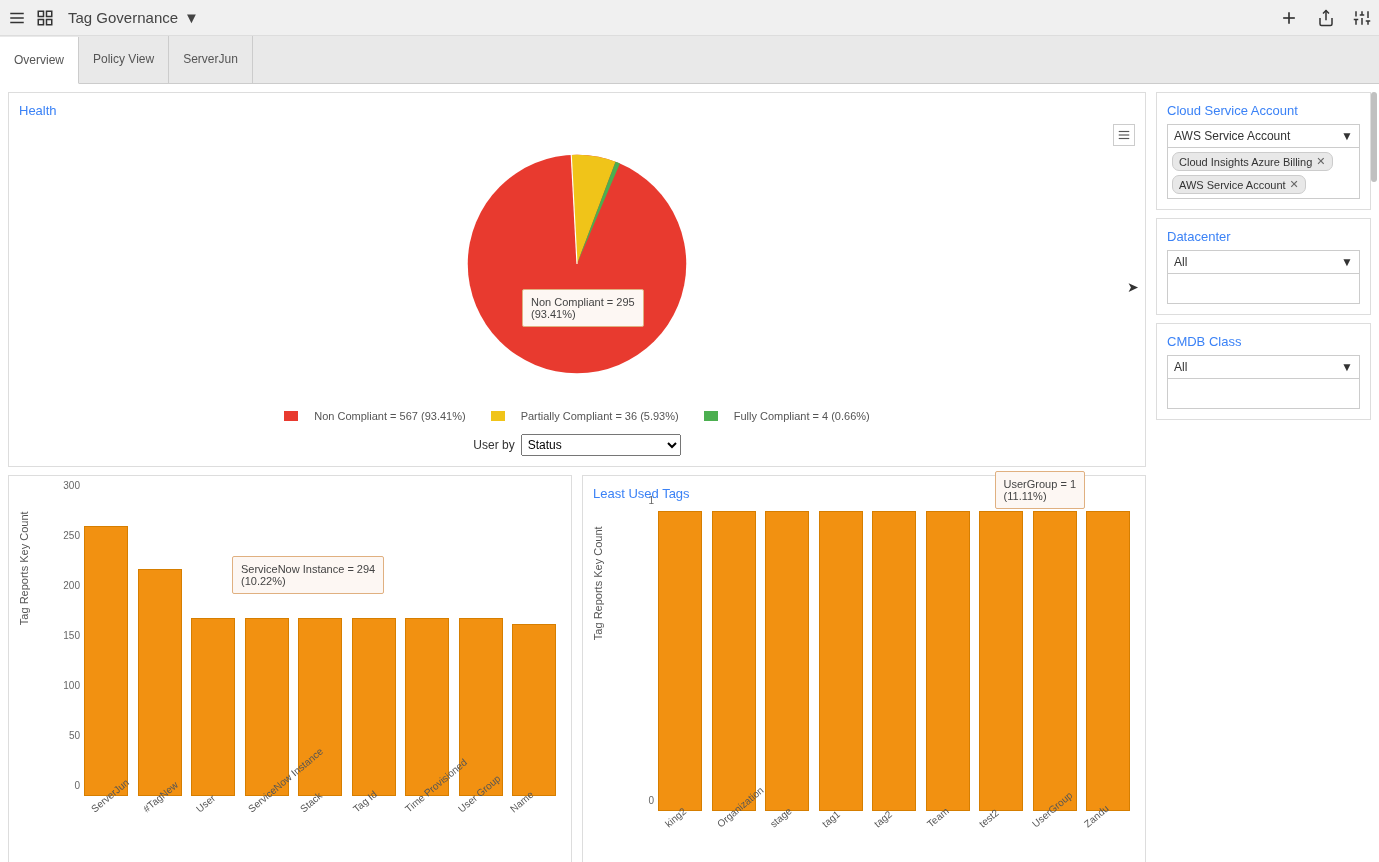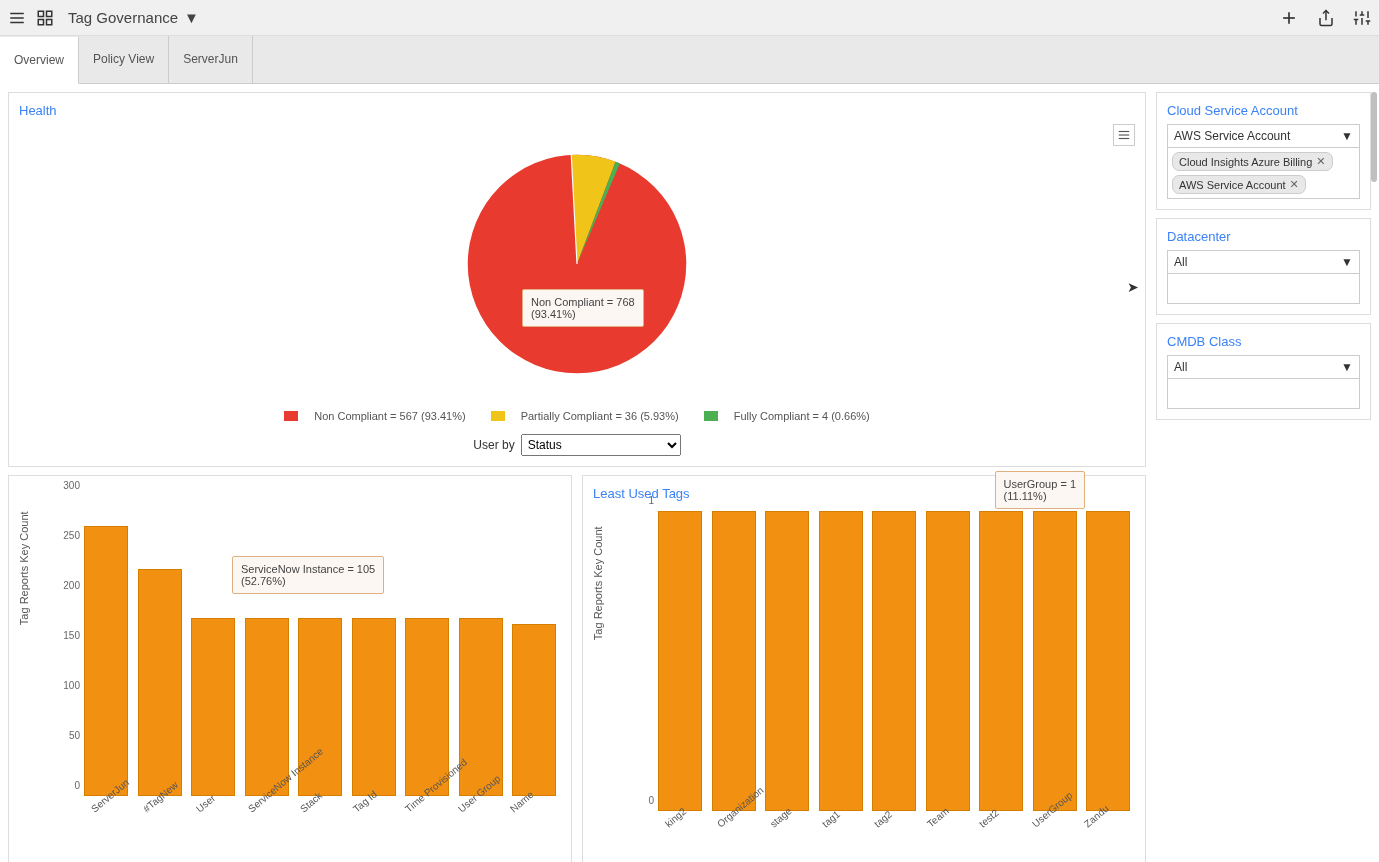--- a/index.html
+++ b/index.html
@@ -163,21 +163,21 @@
 
             <circle cx="100" cy="100" r="95" fill="#e83a2f"></circle>
 
             <path d="M 100 100 L 95 5.13 A 95 95 0 0 1 133.5 11.1 Z" fill="#f0c419"></path>
 
             <path d="M 100 100 L 133.5 11.1 A 95 95 0 0 1 137.3 12.6 Z" fill="#4caf50"></path>
 
             <line x1="100" y1="100" x2="95" y2="5" stroke="#fff" stroke-width="1"></line>
           </svg>
           <div class="tooltip" style="left:503px; top:165px;">
-            <div>Non Compliant = 768</div>
+            <div>Non Compliant = 295</div>
             <div>(93.41%)</div>
           </div>
         </div>
         <div class="legend">
           <div class="legend-item">
               <span class="lg-sw" style="background:#e83a2f"></span>
               <span>Non Compliant = 567 (93.41%)</span>
             </div>
           <div class="legend-item">
               <span class="lg-sw" style="background:#f0c419"></span>
@@ -248,22 +248,22 @@
                 <span>Time Provisioned</span>
               </div>
               <div class="xl">
                 <span>User Group</span>
               </div>
               <div class="xl">
                 <span>Name</span>
               </div>
             </div>
           <div class="tooltip" style="left:178px; top:60px;">
-            <div>ServiceNow Instance = 105</div>
-            <div>(52.76%)</div>
+            <div>ServiceNow Instance = 294</div>
+            <div>(10.22%)</div>
           </div>
         </div>
       </div>
 
       <div class="chart-panel">
         <div class="panel-title">Least Used Tags</div>
         <div class="tooltip" style="right:60px; top:-5px;">
           <div>UserGroup = 1</div>
           <div>(11.11%)</div>
         </div>

